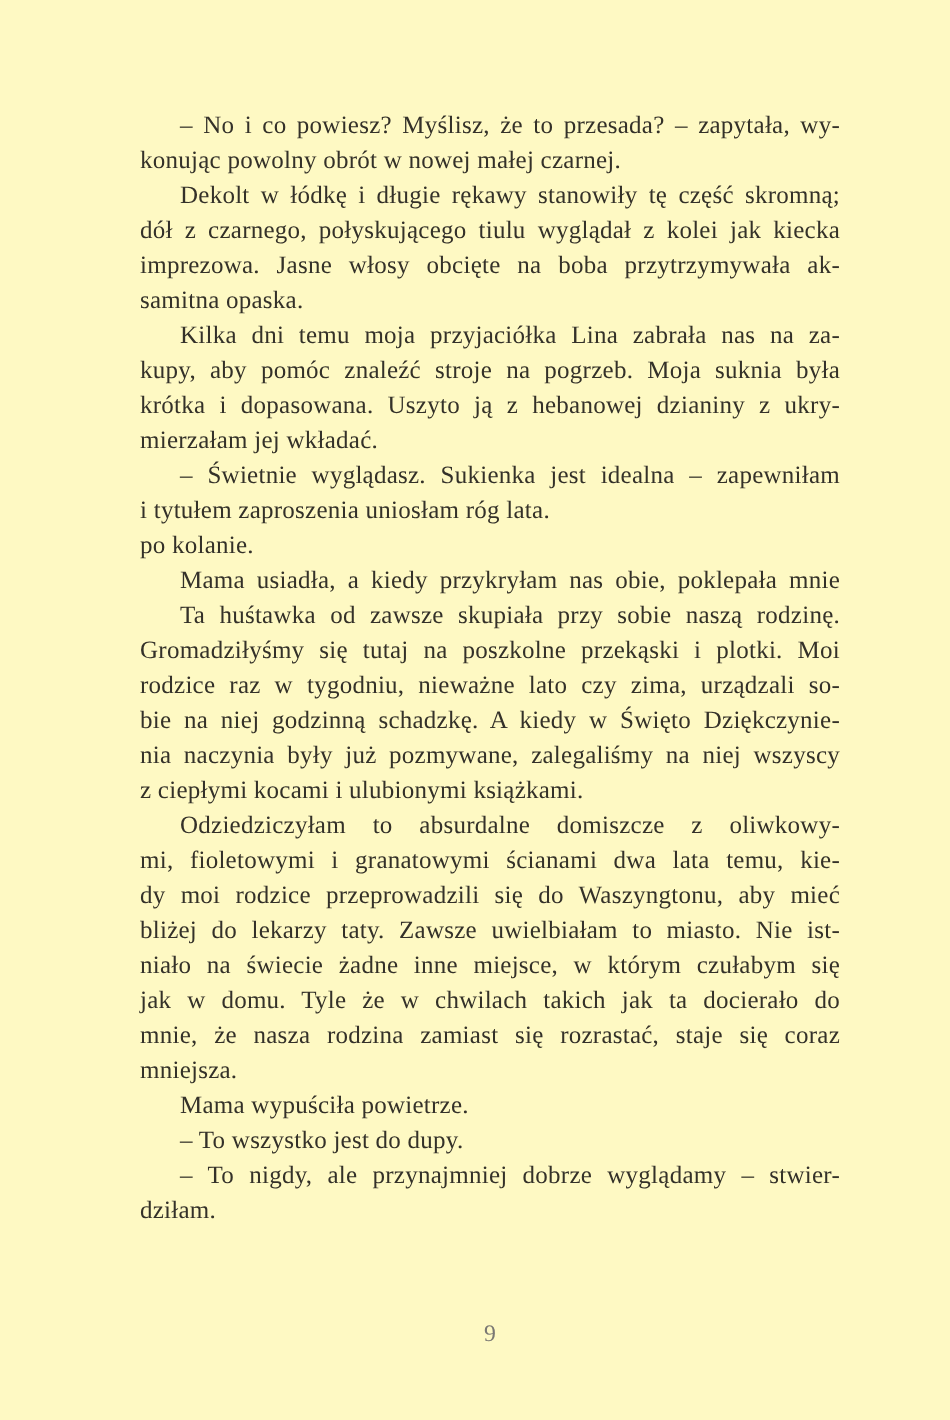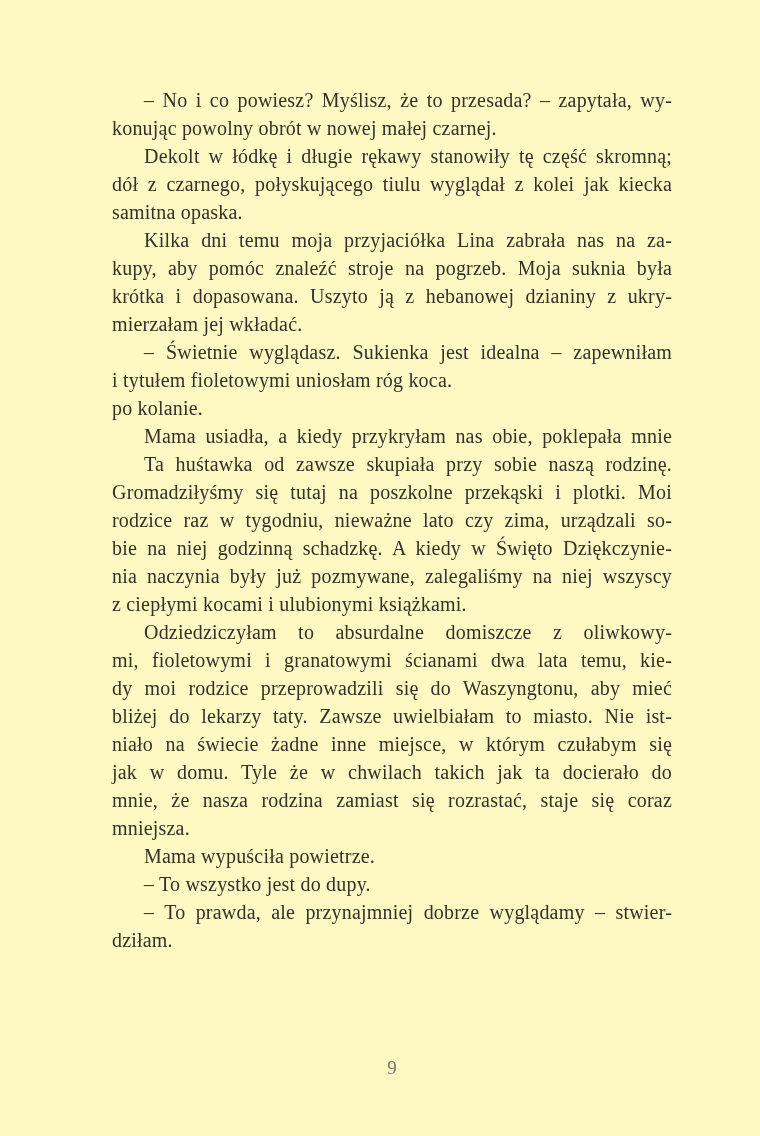--- a/index.html
+++ b/index.html
@@ -56,31 +56,32 @@
 
 <div class="book-page">
   <div class="text-block">
       <div class="para">
         <div class="line first">– No i co powiesz? Myślisz, że to przesada? – zapytała, wy-</div>
         <div class="line last">konując powolny obrót w nowej małej czarnej.</div>
       </div>
       <div class="para">
         <div class="line first">Dekolt w łódkę i długie rękawy stanowiły tę część skromną;</div>
         <div class="line">dół z czarnego, połyskującego tiulu wyglądał z kolei jak kiecka</div>
+        <div class="line">imprezowa. Jasne włosy obcięte na boba przytrzymywała ak-</div>
         <div class="line last">samitna opaska.</div>
       </div>
       <div class="para">
         <div class="line first">Kilka dni temu moja przyjaciółka Lina zabrała nas na za-</div>
         <div class="line">kupy, aby pomóc znaleźć stroje na pogrzeb. Moja suknia była</div>
         <div class="line">krótka i dopasowana. Uszyto ją z hebanowej dzianiny z ukry-</div>
         <div class="line last">mierzałam jej wkładać.</div>
       </div>
       <div class="para">
         <div class="line first">– Świetnie wyglądasz. Sukienka jest idealna – zapewniłam</div>
-        <div class="line last">i tytułem fioletowymi uniosłam róg koca.</div>
+        <div class="line last">i tytułem zaproszenia uniosłam róg lata.</div>
       </div>
       <div class="para">
         <div class="line last">po kolanie.</div>
         <div class="line first">Mama usiadła, a kiedy przykryłam nas obie, poklepała mnie</div>
       </div>
       <div class="para">
         <div class="line first">Ta huśtawka od zawsze skupiała przy sobie naszą rodzinę.</div>
         <div class="line">Gromadziłyśmy się tutaj na poszkolne przekąski i plotki. Moi</div>
         <div class="line">rodzice raz w tygodniu, nieważne lato czy zima, urządzali so-</div>
         <div class="line">bie na niej godzinną schadzkę. A kiedy w Święto Dziękczynie-</div>
@@ -97,18 +98,18 @@
         <div class="line">mnie, że nasza rodzina zamiast się rozrastać, staje się coraz</div>
         <div class="line last">mniejsza.</div>
       </div>
       <div class="para">
         <div class="line first last">Mama wypuściła powietrze.</div>
       </div>
       <div class="para">
         <div class="line first last">– To wszystko jest do dupy.</div>
       </div>
       <div class="para">
-        <div class="line first">– To prawda, ale przynajmniej dobrze wyglądamy – stwier-</div>
+        <div class="line first">– To nigdy, ale przynajmniej dobrze wyglądamy – stwier-</div>
         <div class="line last">dziłam.</div>
       </div>
     </div>
   <div class="page-number">9</div>
 </div>
 
 </body></html>

